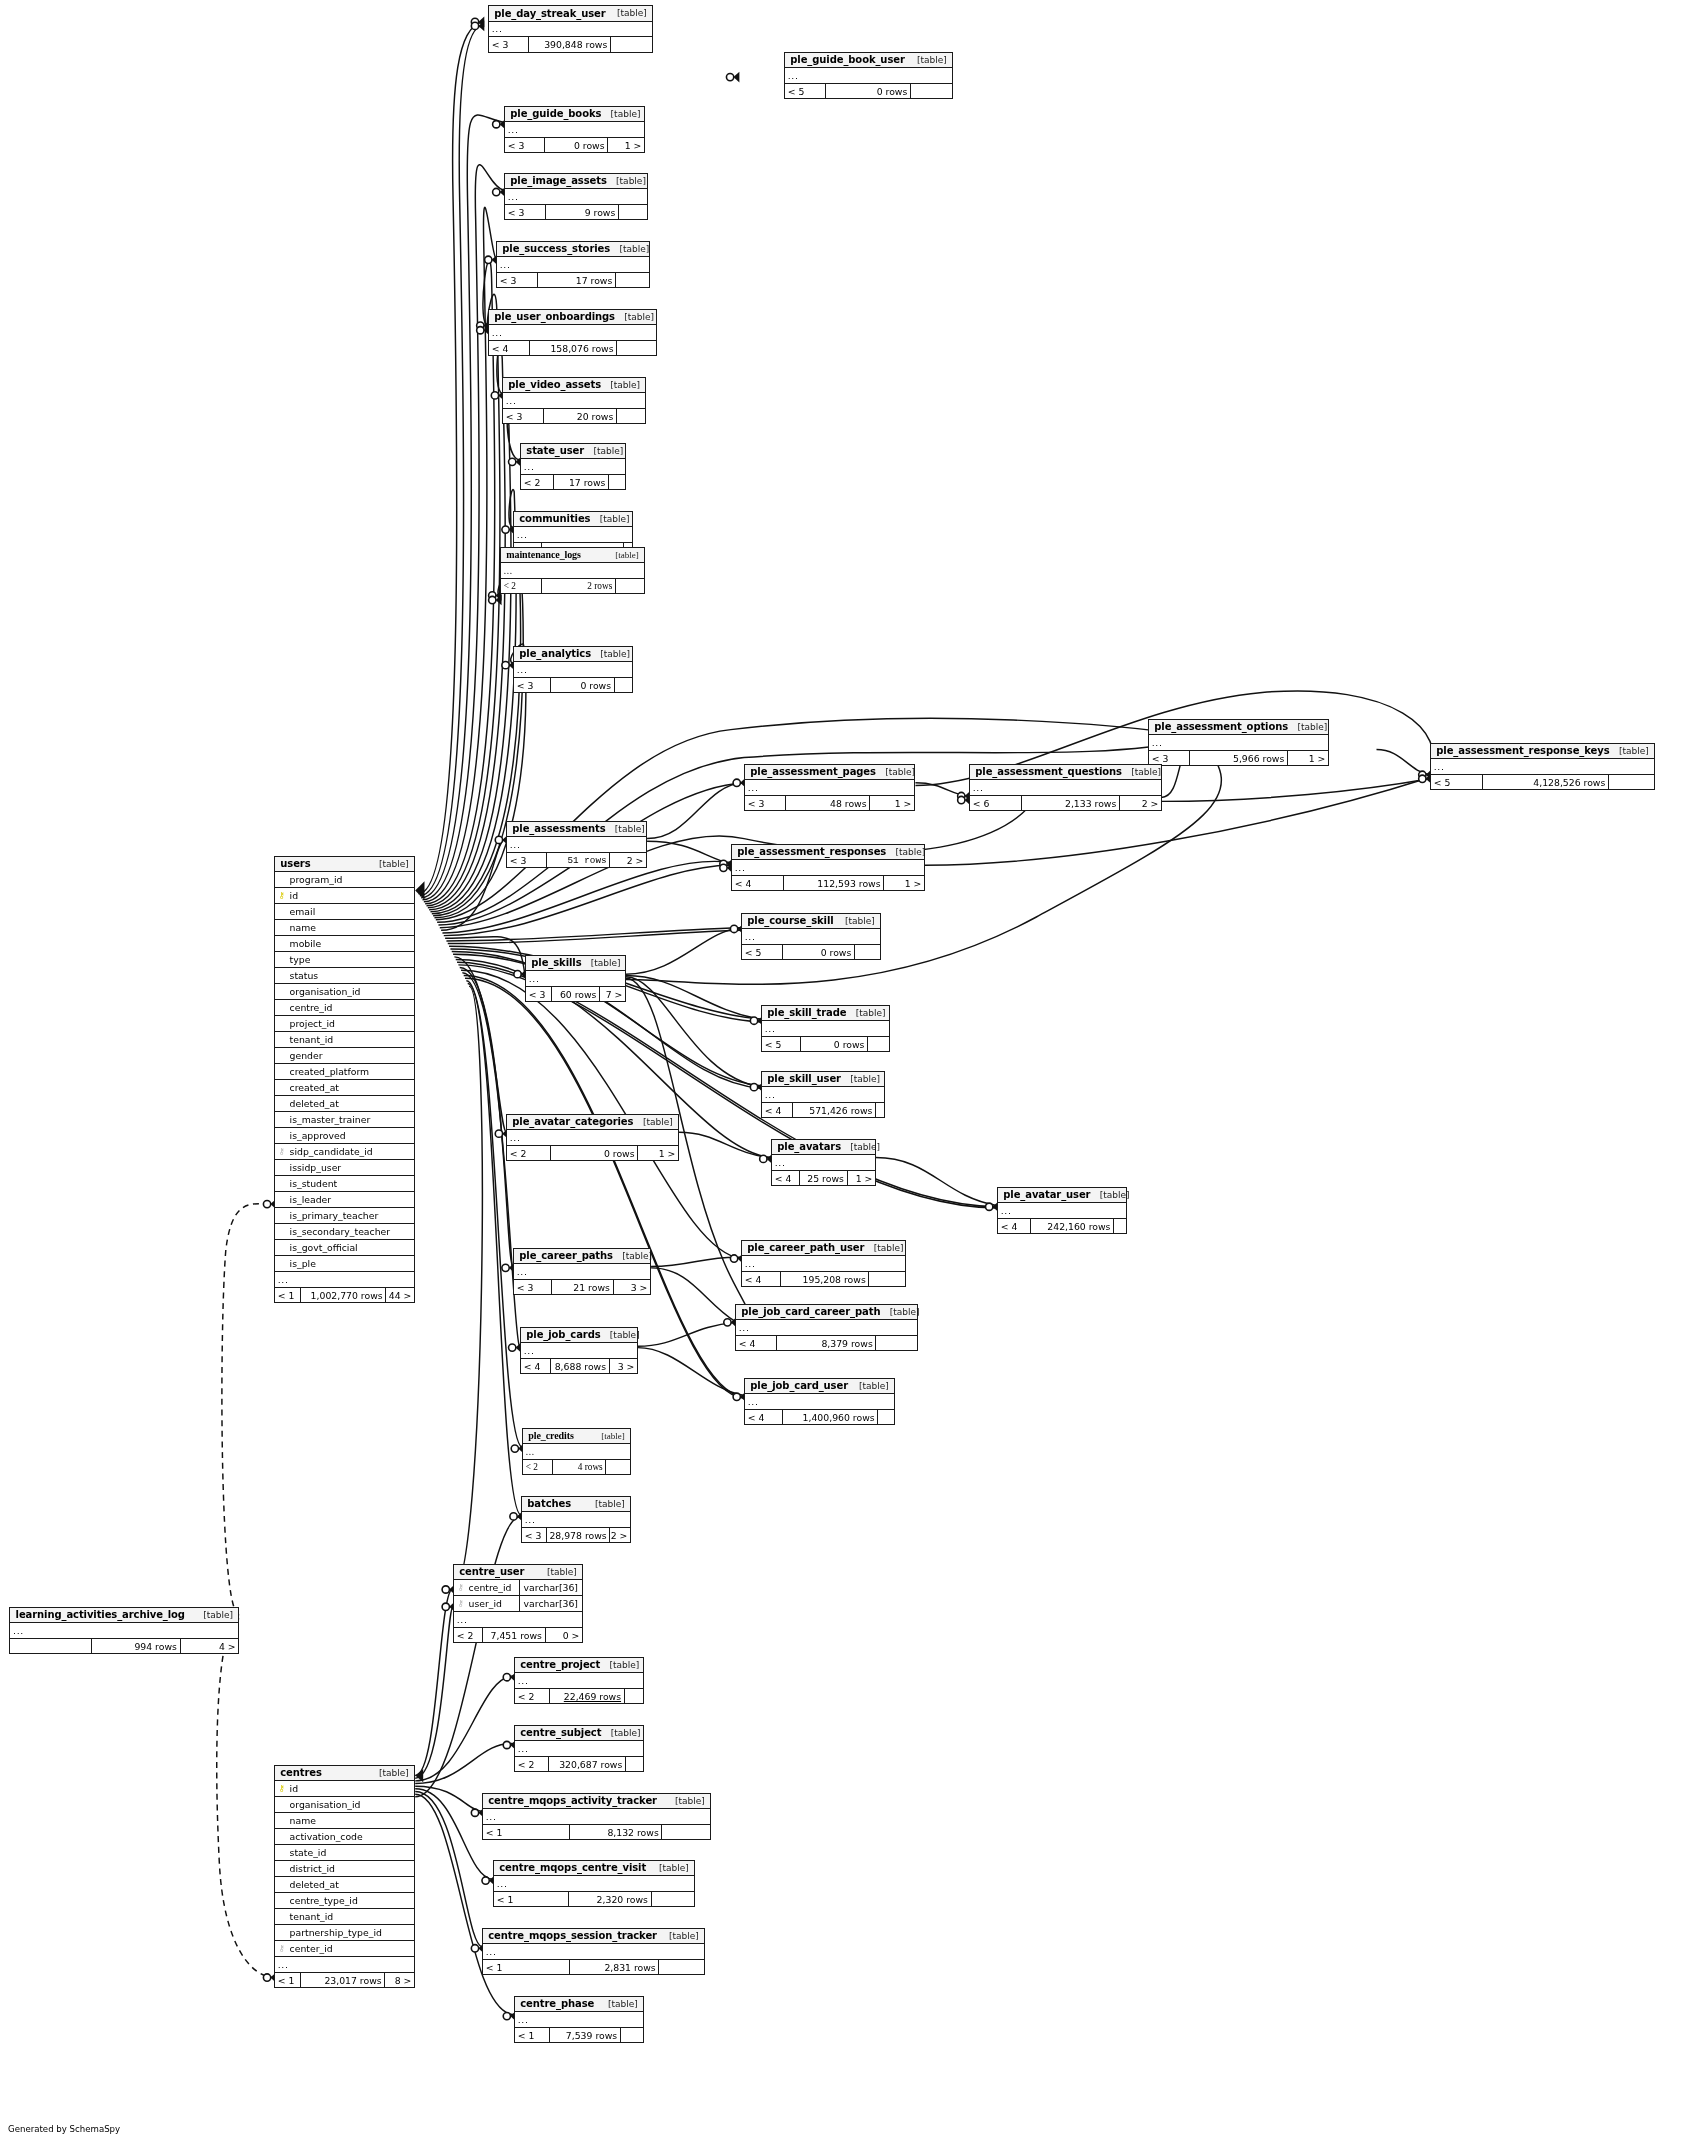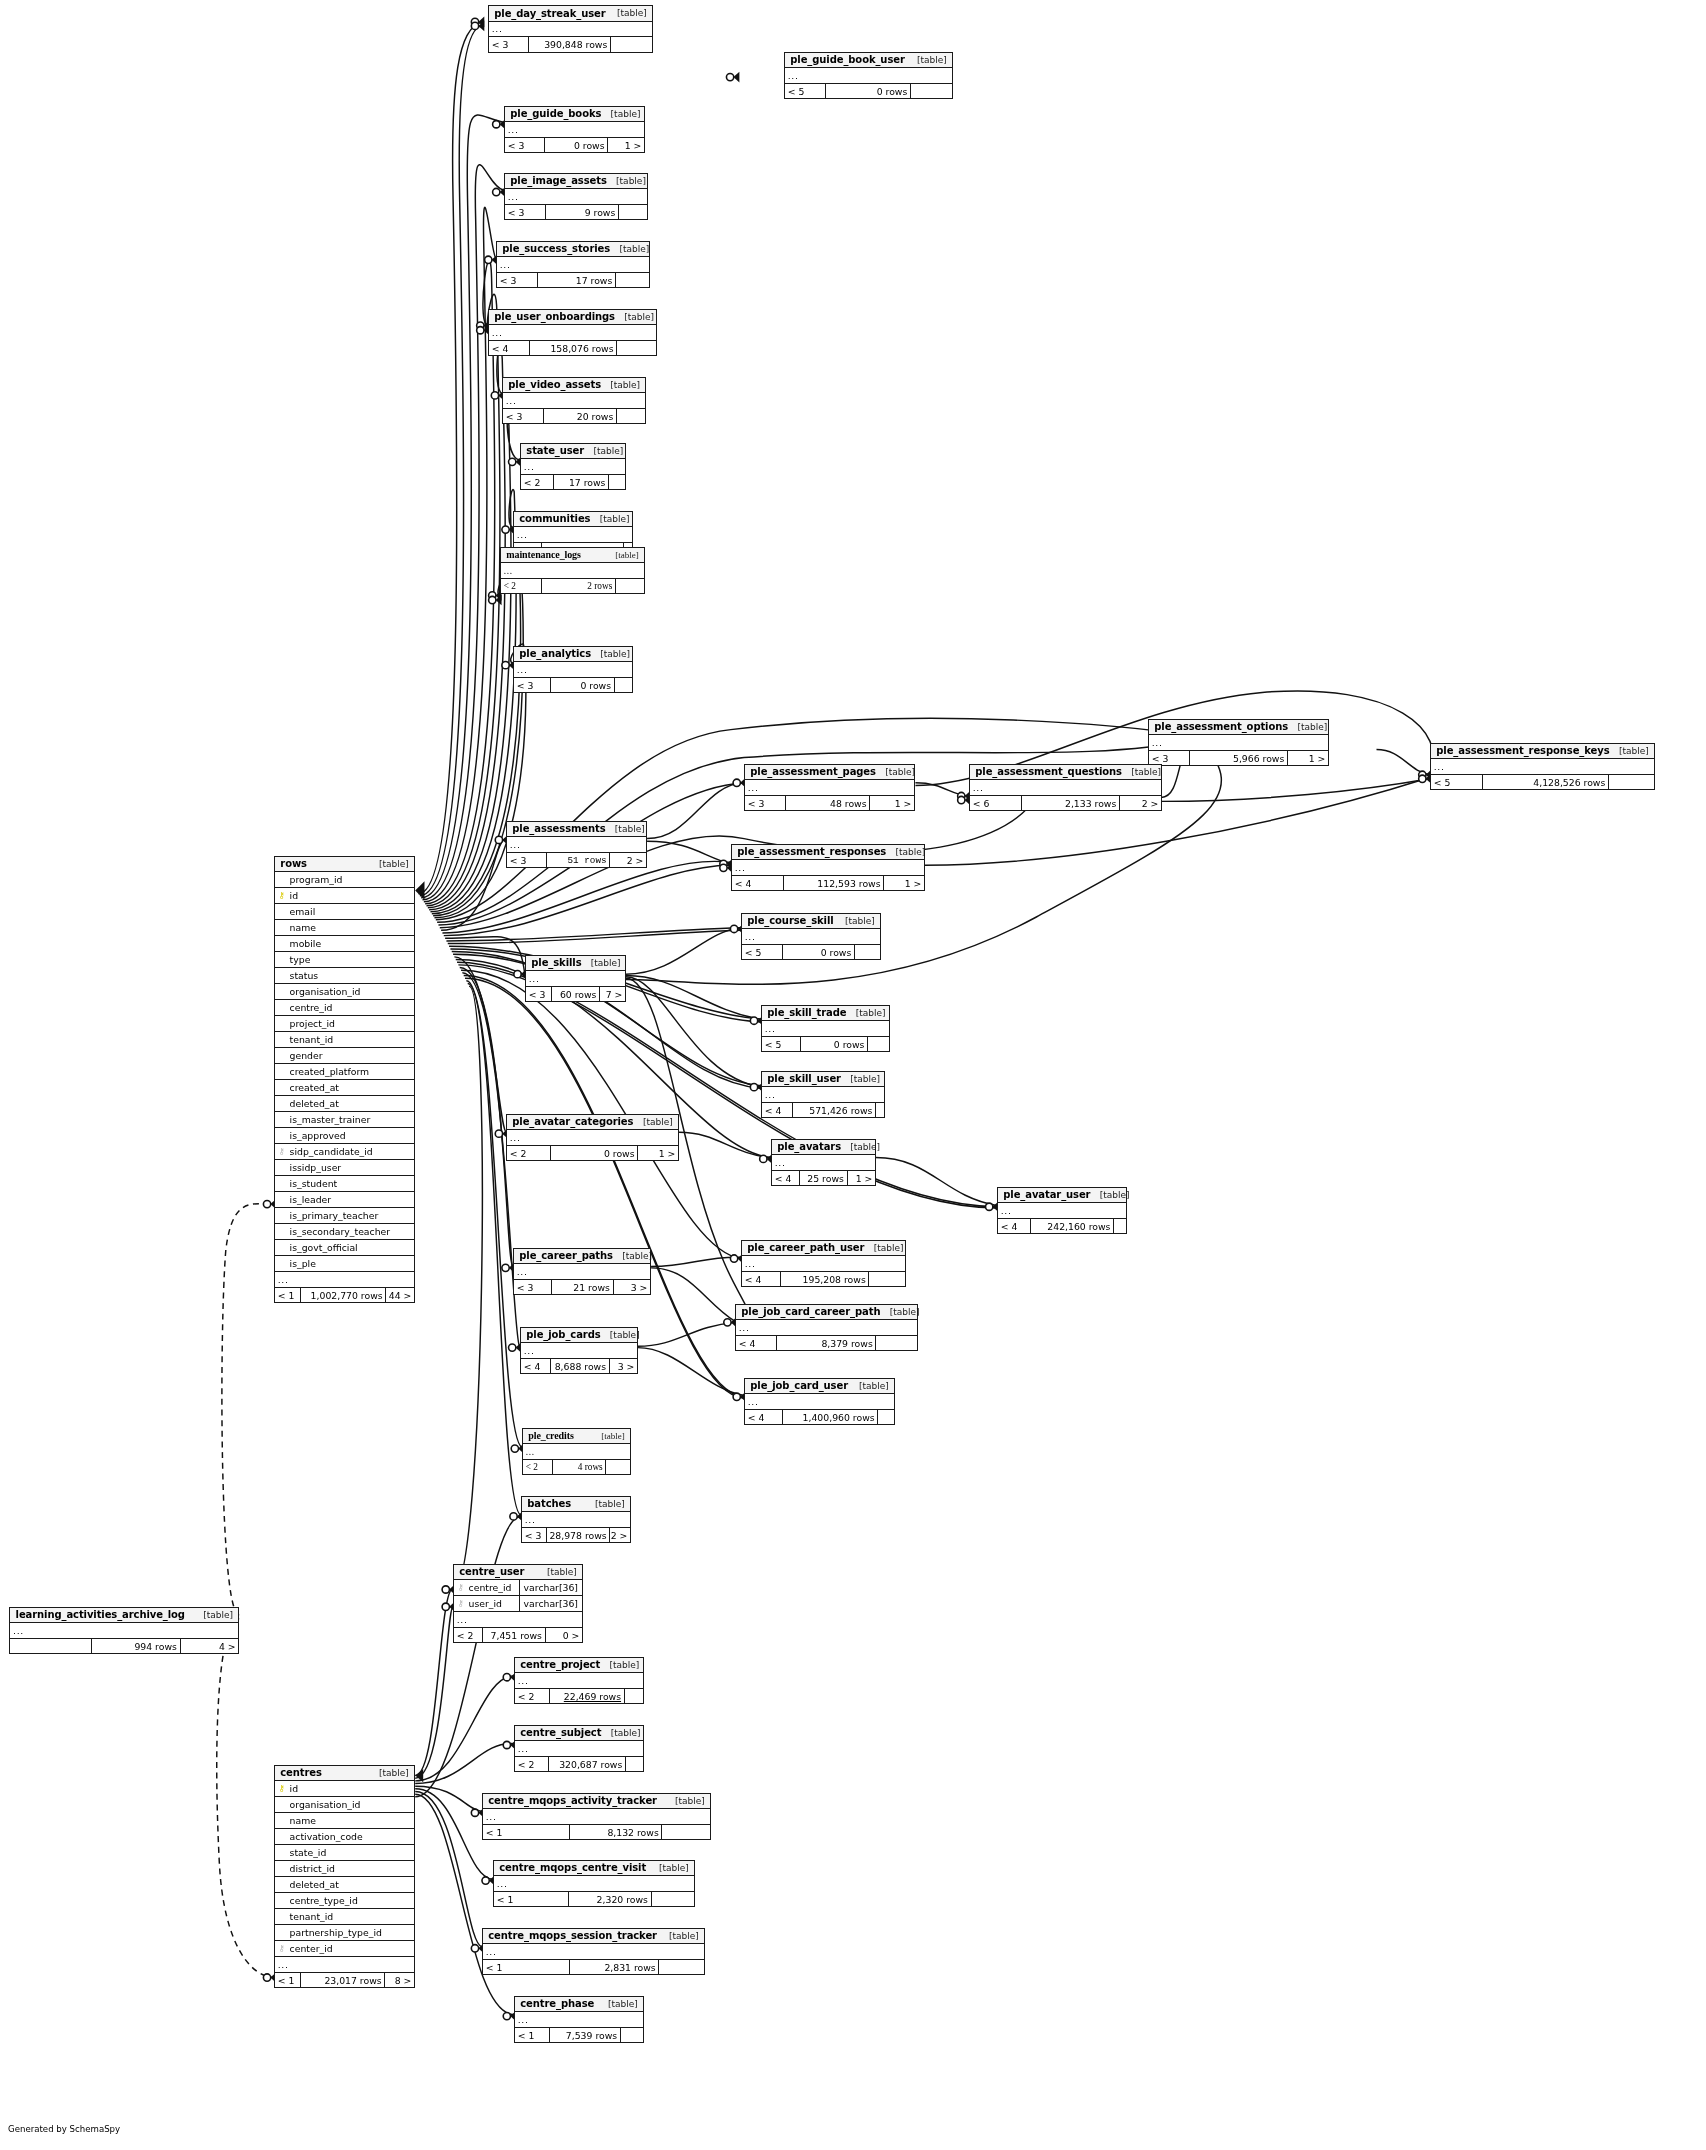--- a/index.html
+++ b/index.html
@@ -663,21 +663,21 @@
         </div>
         <div class="ell">...</div>
         <div class="foot">
           <div class="f1" style="width: 82px;"></div>
           <div class="f2" style="width: 89px;">994 rows</div>
           <div class="f3" style="width: 58px;">4 &gt;</div>
         </div>
       </div>
       <div class="tbl" style="left: 274px; top: 856px; width: 141px;">
         <div class="hdr">
-          <span class="nm">rows</span>
+          <span class="nm">users</span>
           <span class="tag">[table]</span>
         </div>
         <div class="col">
           <span class="kslot"></span>
           <span class="cname">program_id</span>
         </div>
         <div class="col">
           <span class="kslot pk">⚷</span>
           <span class="cname">id</span>
         </div>

